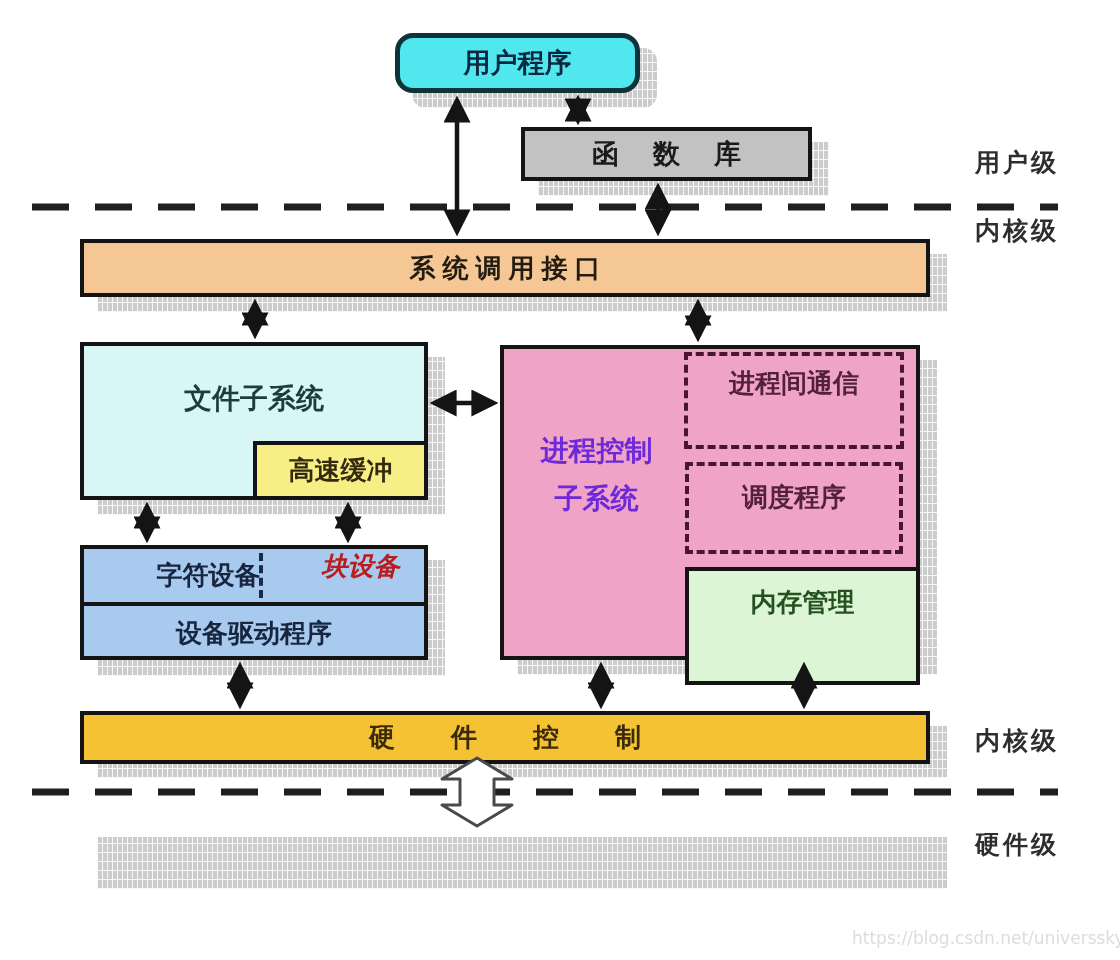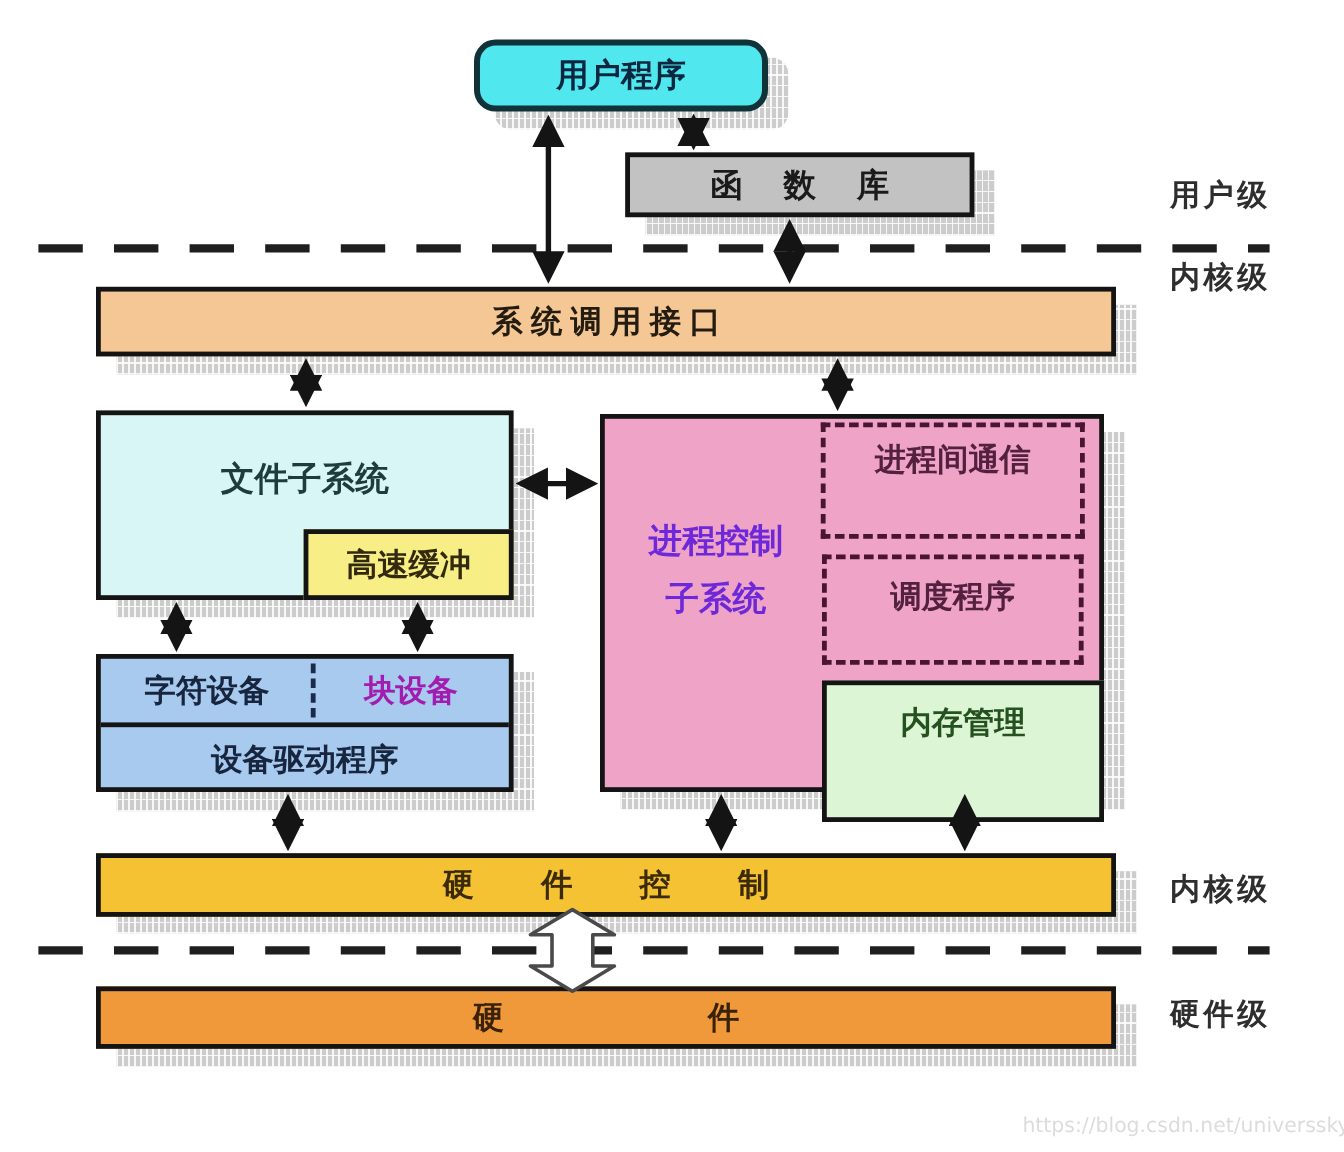--- a/index.html
+++ b/index.html
@@ -88,40 +88,37 @@
   <div class="dashedbox" style="left:685px;top:462px;width:218px;height:92px;font-size:26px;">
     <span class="lbl" style="margin-top:14px;">调度程序</span>
   </div>
 
   <div class="box" style="left: 685px; top: 567px; width: 235px; height: 118px; align-items: flex-start; font-size: 26px; color: rgb(36, 81, 31); z-index: 3; background-color: rgb(220, 245, 212);">
     <span class="lbl" style="margin-top:14px;">内存管理</span>
   </div>
 
   <div class="box" style="left: 80px; top: 545px; width: 348px; height: 115px; display: block; background-color: rgb(168, 202, 239);">
     <div style="position:relative;height:53px;display:flex;">
-      <div style="width:177px;display:flex;align-items:center;justify-content:center;font-size:26px;color:#17263e;">
+      <div style="width:177px;display:flex;align-items:center;justify-content:center;font-size:26px;color:#17263e;padding-left:36px;">
         <span class="lbl">字符设备</span>
       </div>
-      <div style="flex:1;display:flex;align-items:center;justify-content:center;font-size:26px;color:#a21caf;">
+      <div style="flex:1;display:flex;justify-content:center;font-size:26px;color:#b91c1c;font-style:italic;">
         <span class="lbl">块设备</span>
       </div>
       <div class="vdash" style="left:175px;top:4px;height:45px;"></div>
     </div>
     <div style="height:54px;border-top:4px solid #141414;display:flex;align-items:center;justify-content:center;font-size:26px;color:#17263e;">
       <span class="lbl">设备驱动程序</span>
     </div>
   </div>
 
   <div class="box" style="left: 80px; top: 711px; width: 850px; height: 53px; font-size: 26px; color: rgb(58, 42, 8); background-color: rgb(245, 194, 51);">
     <span class="lbl sp-hwc">硬件控制</span>
   </div>
 
-  <div class="box" style="left: 80px; top: 822px; width: 850px; height: 52px; font-size: 26px; color: rgb(58, 34, 8); background-color: rgb(240, 153, 58);">
-    <span class="lbl sp-hw">硬件</span>
-  </div>
 
   <div class="lvl" style="left:975px;top:146px;">用户级</div>
   <div class="lvl" style="left:975px;top:214px;">内核级</div>
   <div class="lvl" style="left:975px;top:724px;">内核级</div>
   <div class="lvl" style="left:975px;top:828px;">硬件级</div>
 
   <div class="watermark" style="left:852px;top:928px;">https://blog.csdn.net/universsky2015</div>
 
   <svg class="overlay" width="1120" height="960" viewBox="0 0 1120 960">
     <defs>

